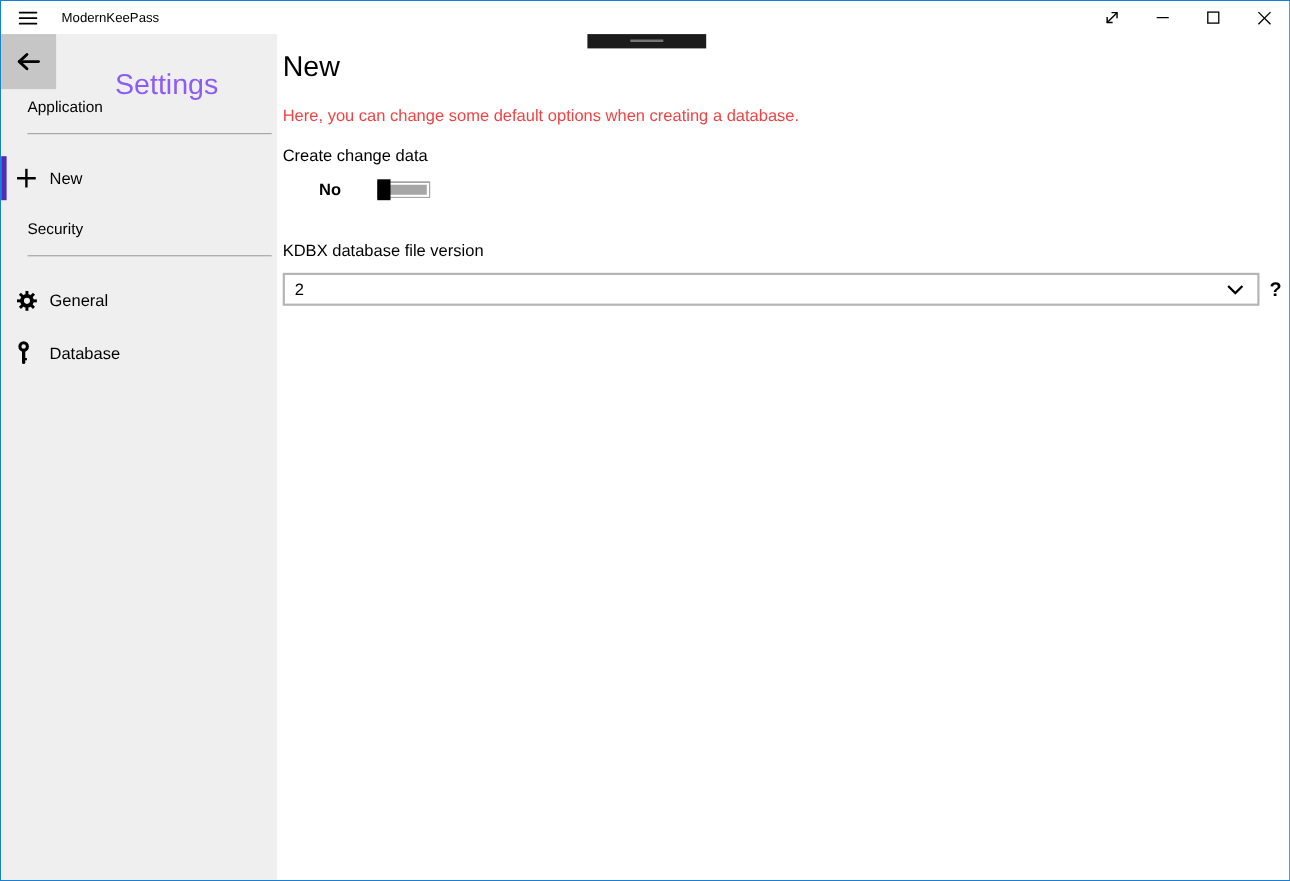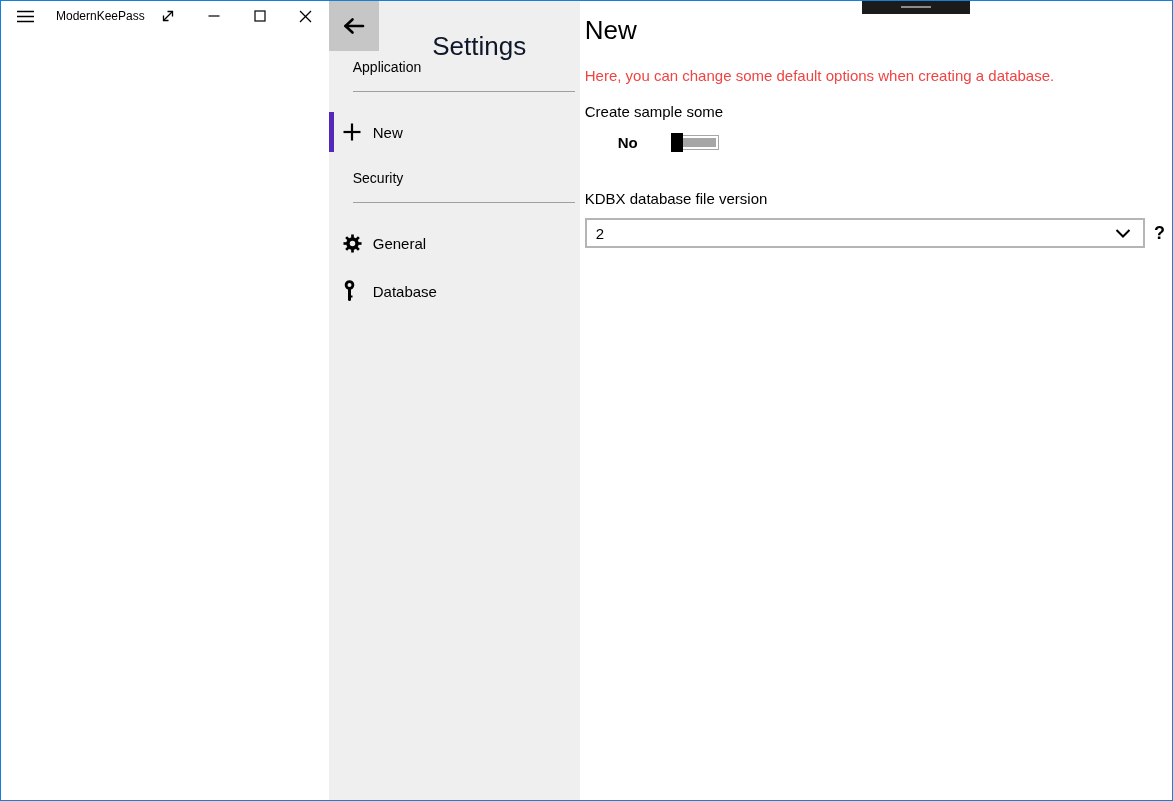--- a/index.html
+++ b/index.html
@@ -2,35 +2,35 @@
 <html><head>
 <meta charset="utf-8">
 <style>
   * { box-sizing: border-box; margin: 0; padding: 0; }
   html,body { width:1173px; height:801px; }
   body { font-family: "Liberation Sans", sans-serif; color:#1b1b1b; }
   .window {
     width:1173px; height:801px;
     border:1px solid #1580d6;
     background:#fff;
-    display:flex; flex-direction:row;
+    display:flex; flex-direction:column;
     overflow:hidden;
   }
   
   .titlebar { height:30px; flex:0 0 30px; display:flex; align-items:center; background:#fff; }
   .hamburger { width:48px; height:30px; display:flex; align-items:center; justify-content:center; cursor:pointer; }
   .app-title { font-size:12px; margin-left:7px; color:#000; }
   .caption-buttons { margin-left:auto; display:flex; height:30px; }
   .caption-btn { width:46px; height:30px; display:flex; align-items:center; justify-content:center; }
   
   .content { flex:1; display:flex; min-height:0; }
   .sidebar { width:251px; flex:0 0 251px; background:#efefef; }
   .sidebar-header { display:flex; height:50px; }
   .back-button { width:50px; height:50px; background:#c6c6c6; display:flex; align-items:center; justify-content:center; }
-  .settings-title { flex:1; display:flex; align-items:center; justify-content:center; font-size:26px; color:#0f172a;margin-top:40px; }
+  .settings-title { flex:1; display:flex; align-items:center; justify-content:center; font-size:26px; color:#8b5cf6;margin-top:40px; }
   .section-label {
     margin:8px 5px 16px 24px; font-size:14px; line-height:16px;
     padding-bottom:16px; border-bottom:1px solid #a0a0a0; color:#000;
   }
   .nav-item { height:48px; display:flex; align-items:center; padding-left:14px; position:relative; cursor:pointer; }
   .nav-item .nav-icon { width:30px; display:flex; align-items:center; }
   .nav-item .nav-label { font-size:15px; color:#000; }
   .nav-item.first { margin-top:4px; }
   .nav-item.selected::before {
     content:""; position:absolute; left:0; top:4px; bottom:4px; width:5px; background:#5229b8;
@@ -164,21 +164,21 @@
 
     <div class="main">
       <div class="drag-handle">
         <div class="drag-grip"></div>
       </div>
 
       <h1 class="page-title">New</h1>
 
       <div class="description">Here, you can change some default options when creating a database.</div>
 
-      <div class="field-label">Create sample some</div>
+      <div class="field-label">Create change data</div>
 
       <div class="toggle-row">
         <span class="toggle-state">No</span>
         <div class="toggle">
           <div class="toggle-track"></div>
           <div class="toggle-knob"></div>
         </div>
       </div>
 
       <div class="field-label kdbx-label">KDBX database file version</div>

